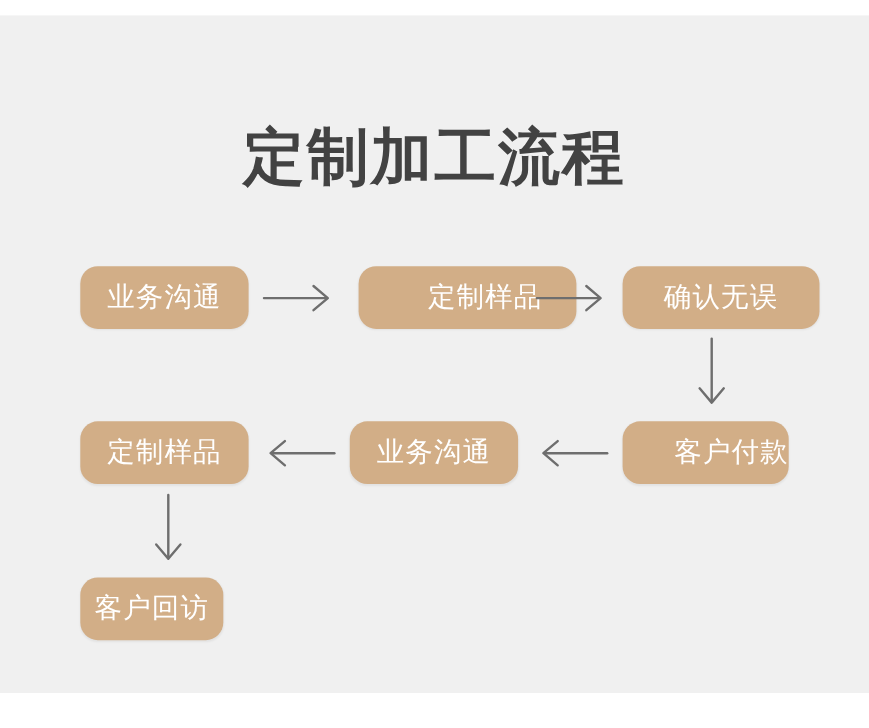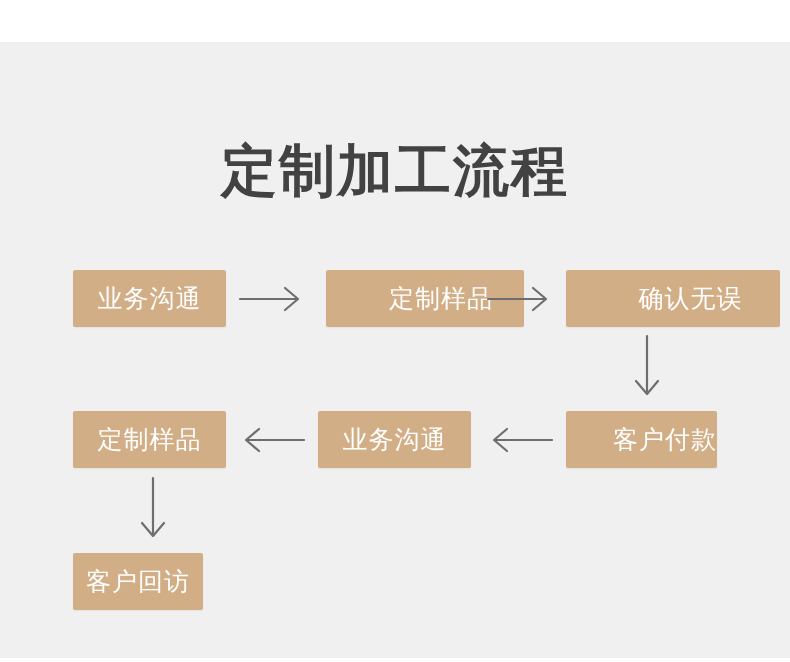--- a/index.html
+++ b/index.html
@@ -14,55 +14,54 @@
     overflow: hidden;
   }
 
   #flowchart-panel {
     position: absolute;
     left: 0;
     top: 14px;
     width: 790px;
     height: 616px;
     background: #f0f0f0;
-    margin-top: 28px;
   }
 
   #page-title {
     position: absolute;
     left: 0;
     top: 94px;
     width: 790px;
     text-align: center;
     font-size: 56px;
     line-height: 70px;
     font-weight: 700;
     color: #424242;
     letter-spacing: 2px;
     white-space: nowrap;
   }
 
   .flow-box {
     position: absolute;
     height: 57px;
-    border-radius: 2px;
+    border-radius: 16px;
     background: #d2ae87;
     color: #ffffff;
     font-size: 25px;
     line-height: 57px;
     text-align: center;
     letter-spacing: 1px;
     white-space: nowrap;
     box-shadow: 0 1px 2px rgba(0,0,0,0.06);
   }
 
   
   #box-business-communication { left: 73px;  top: 228px; width: 153px; }
   #box-custom-sample         { left: 326px; top: 228px; width: 166px; padding-left: 32px; }
-  #box-confirm-correct       { left: 566px; top: 228px; width: 179px; padding-left: 35px; }
+  #box-confirm-correct       { left: 566px; top: 228px; width: 179px; }
 
   
   #box-confirm-receipt       { left: 73px;  top: 369px; width: 153px; }
   #box-bulk-production       { left: 318px; top: 369px; width: 153px; }
   #box-customer-payment      { left: 566px; top: 369px; width: 151px; text-align: right; }
 
   
   #box-customer-followup     { left: 73px;  top: 511px; width: 130px; }
 
   .arrow {

